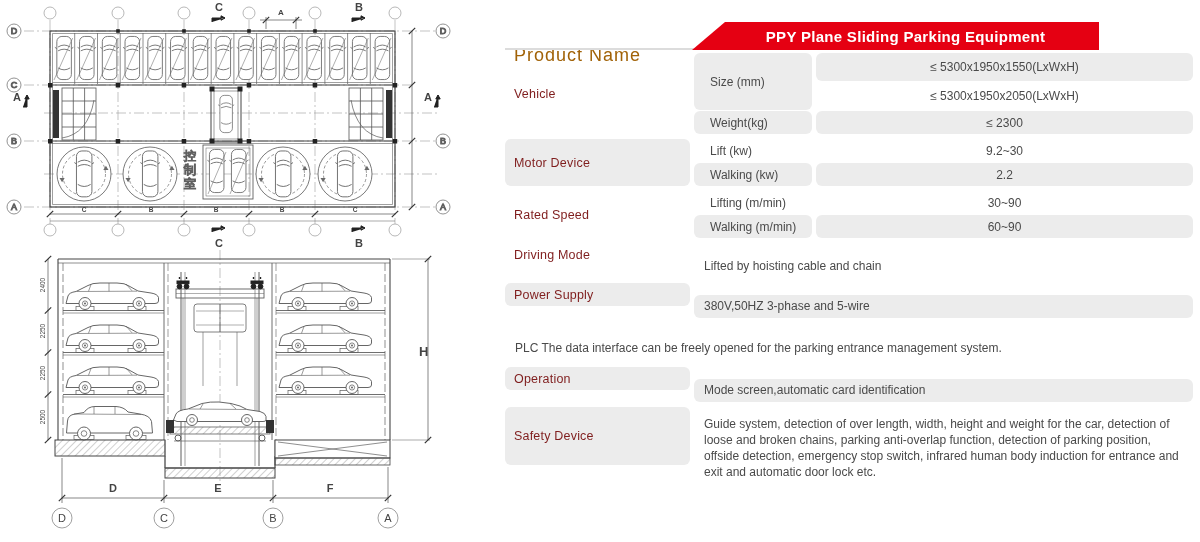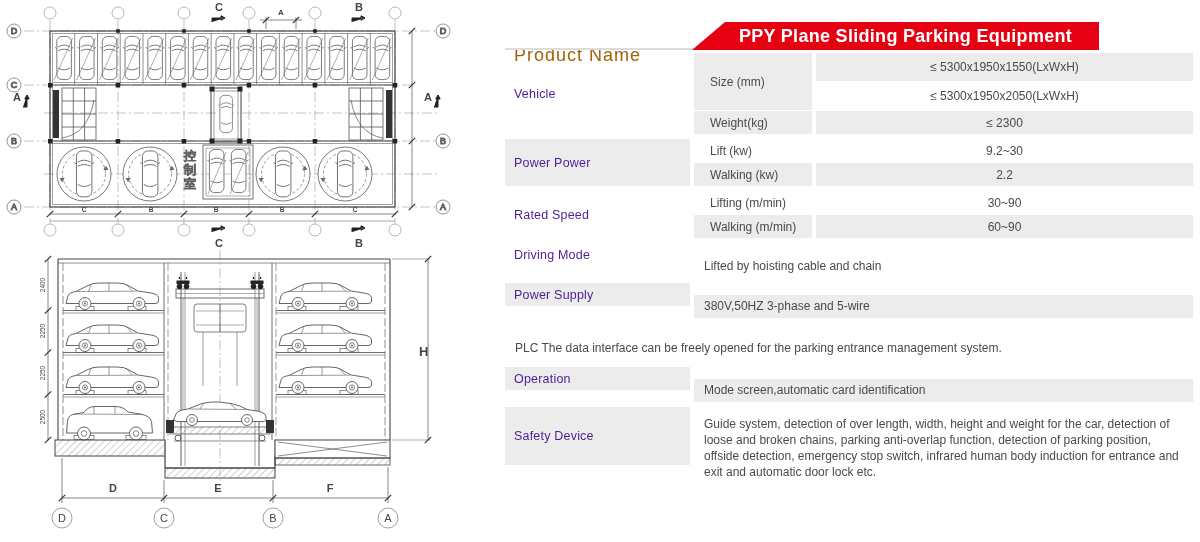--- a/index.html
+++ b/index.html
@@ -11,32 +11,32 @@
   .bub{font-size:9px;}
   
   .spec{position:absolute;left:505px;top:22px;width:688px;font-size:12px;}
   .hdr{position:relative;height:28px;}
   .hdr .pname{position:absolute;left:9px;top:0;height:28px;line-height:28px;
               color:#a16207;font-size:18px;letter-spacing:1px;margin-top:19px;}
   .hdr .underline{position:absolute;left:0;top:26px;width:190px;height:2px;background:#dcdcdc;}
   .hdr .redband{position:absolute;left:187px;top:0;width:407px;height:28px;
                 background:#e50012;clip-path:polygon(33px 0,100% 0,100% 100%,0 100%);
                 display:flex;align-items:center;justify-content:center;}
-  .hdr .redband span{color:#fff;font-weight:bold;font-size:18px;letter-spacing:.3px;padding-left:20px;}
+  .hdr .redband span{color:#fff;font-weight:bold;font-size:15px;letter-spacing:.3px;padding-left:20px;}
   .groups{margin-top:3px;display:flex;flex-direction:column;gap:5px;}
   .group{display:flex;gap:4px;}
   .cat{width:185px;display:flex;align-items:center;padding-left:9px;box-sizing:border-box;
-       font-size:12.5px;color:#4c1d95;letter-spacing:.2px;}
+       font-size:12.5px;color:#7f1d1d;letter-spacing:.2px;}
   .gcol{flex:1;display:flex;flex-direction:column;gap:1px;}
   .row{display:flex;gap:4px;}
   .sub{width:118px;display:flex;align-items:center;padding-left:16px;box-sizing:border-box;}
   .vcol{flex:1;display:flex;flex-direction:column;gap:1px;}
   .val{flex:1;display:flex;align-items:center;justify-content:center;text-align:center;}
   .merged{flex:1;display:flex;align-items:center;padding:4px 10px;box-sizing:border-box;line-height:1.35;margin-top:12px;}
-  .gray{background:#ececec;}
+  .gray{background:#ececec;border-radius:6px;}
   .white{background:#ffffff;}
   .h23{height:23px;min-height:23px;}
   .h27{height:27px;min-height:27px;}
   .h28{height:28px;min-height:28px;}
   .h57{height:57px;min-height:57px;}
   .h58{height:58px;min-height:58px;}
 </style>
 </head>
 <body>
 
@@ -511,21 +511,21 @@
             </div>
           </div>
           <div class="row">
             <div class="sub gray h23">Weight(kg)</div>
             <div class="val gray h23">≤ 2300</div>
           </div>
         </div>
       </div>
 
       <div class="group">
-        <div class="cat gray">Power Power</div>
+        <div class="cat gray">Motor Device</div>
         <div class="gcol">
           <div class="row">
             <div class="sub white h23">Lift (kw)</div>
             <div class="val white h23">9.2~30</div>
           </div>
           <div class="row">
             <div class="sub gray h23">Walking (kw)</div>
             <div class="val gray h23">2.2</div>
           </div>
         </div>

